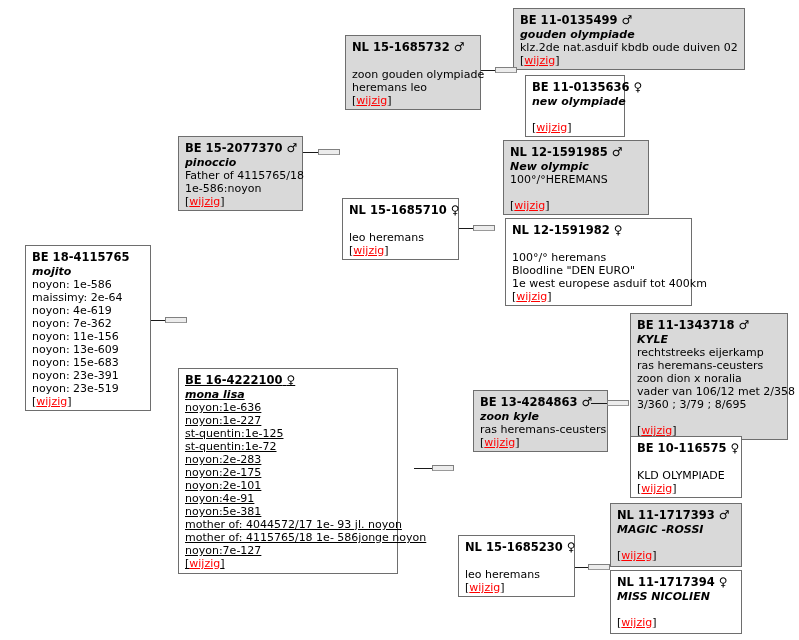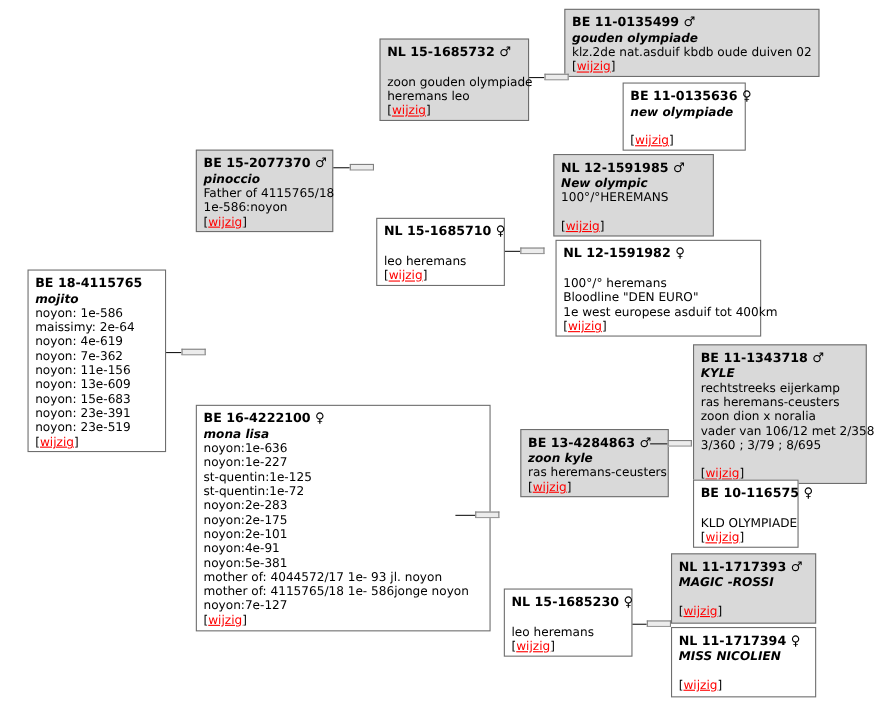--- a/index.html
+++ b/index.html
@@ -71,21 +71,21 @@
       <div class="line">zoon gouden olympiade</div>
       <div class="line">heremans leo</div>
       <div class="wijzig-row"><span>[</span><a href="#">wijzig</a><span>]</span></div>
     </div>
     <div class="box male" style="left: 513px; top: 8px; width: 232px; min-height: 60px;">
       <div class="title"><span>BE 11-0135499</span> <span class="sex">♂</span></div>
       <div class="name">gouden olympiade</div>
       <div class="line">klz.2de nat.asduif kbdb oude duiven 02</div>
       <div class="wijzig-row"><span>[</span><a href="#">wijzig</a><span>]</span></div>
     </div>
-    <div class="box" style="left: 525px; top: 75px; width: 112px; min-height: 61px; margin-left: 41px;">
+    <div class="box" style="left: 525px; top: 75px; width: 100px; min-height: 61px;">
       <div class="title"><span>BE 11-0135636</span> <span class="sex">♀</span></div>
       <div class="name">new olympiade</div>
       <div class="line">&nbsp;</div>
       <div class="wijzig-row"><span>[</span><a href="#">wijzig</a><span>]</span></div>
     </div>
     <div class="box" style="left: 342px; top: 198px; width: 117px; min-height: 62px;">
       <div class="title"><span>NL 15-1685710</span> <span class="sex">♀</span></div>
       <div class="line">&nbsp;</div>
       <div class="line">leo heremans</div>
       <div class="wijzig-row"><span>[</span><a href="#">wijzig</a><span>]</span></div>
@@ -98,21 +98,21 @@
       <div class="wijzig-row"><span>[</span><a href="#">wijzig</a><span>]</span></div>
     </div>
     <div class="box" style="left: 505px; top: 218px; width: 187px; min-height: 86px;">
       <div class="title"><span>NL 12-1591982</span> <span class="sex">♀</span></div>
       <div class="line">&nbsp;</div>
       <div class="line">100°/° heremans</div>
       <div class="line">Bloodline "DEN EURO"</div>
       <div class="line">1e west europese asduif tot 400km</div>
       <div class="wijzig-row"><span>[</span><a href="#">wijzig</a><span>]</span></div>
     </div>
-    <div class="box" style="left: 178px; top: 368px; width: 268px; min-height: 206px;">
+    <div class="box" style="left: 178px; top: 368px; width: 220px; min-height: 206px; text-decoration: underline;">
       <div class="title"><span>BE 16-4222100</span> <span class="sex">♀</span></div>
       <div class="name">mona lisa</div>
       <div class="line">noyon:1e-636</div>
       <div class="line">noyon:1e-227</div>
       <div class="line">st-quentin:1e-125</div>
       <div class="line">st-quentin:1e-72</div>
       <div class="line">noyon:2e-283</div>
       <div class="line">noyon:2e-175</div>
       <div class="line">noyon:2e-101</div>
       <div class="line">noyon:4e-91</div>
@@ -132,21 +132,21 @@
       <div class="title"><span>BE 11-1343718</span> <span class="sex">♂</span></div>
       <div class="name">KYLE</div>
       <div class="line">rechtstreeks eijerkamp</div>
       <div class="line">ras heremans-ceusters</div>
       <div class="line">zoon dion x noralia</div>
       <div class="line">vader van 106/12 met 2/358</div>
       <div class="line">3/360 ; 3/79 ; 8/695</div>
       <div class="line">&nbsp;</div>
       <div class="wijzig-row"><span>[</span><a href="#">wijzig</a><span>]</span></div>
     </div>
-    <div class="box" style="left: 630px; top: 436px; width: 96px; min-height: 62px;">
+    <div class="box" style="left: 630px; top: 436px; width: 112px; min-height: 62px;">
       <div class="title"><span>BE 10-116575</span> <span class="sex">♀</span></div>
       <div class="line">&nbsp;</div>
       <div class="line">KLD OLYMPIADE</div>
       <div class="wijzig-row"><span>[</span><a href="#">wijzig</a><span>]</span></div>
     </div>
     <div class="box" style="left: 458px; top: 535px; width: 117px; min-height: 62px;">
       <div class="title"><span>NL 15-1685230</span> <span class="sex">♀</span></div>
       <div class="line">&nbsp;</div>
       <div class="line">leo heremans</div>
       <div class="wijzig-row"><span>[</span><a href="#">wijzig</a><span>]</span></div>

